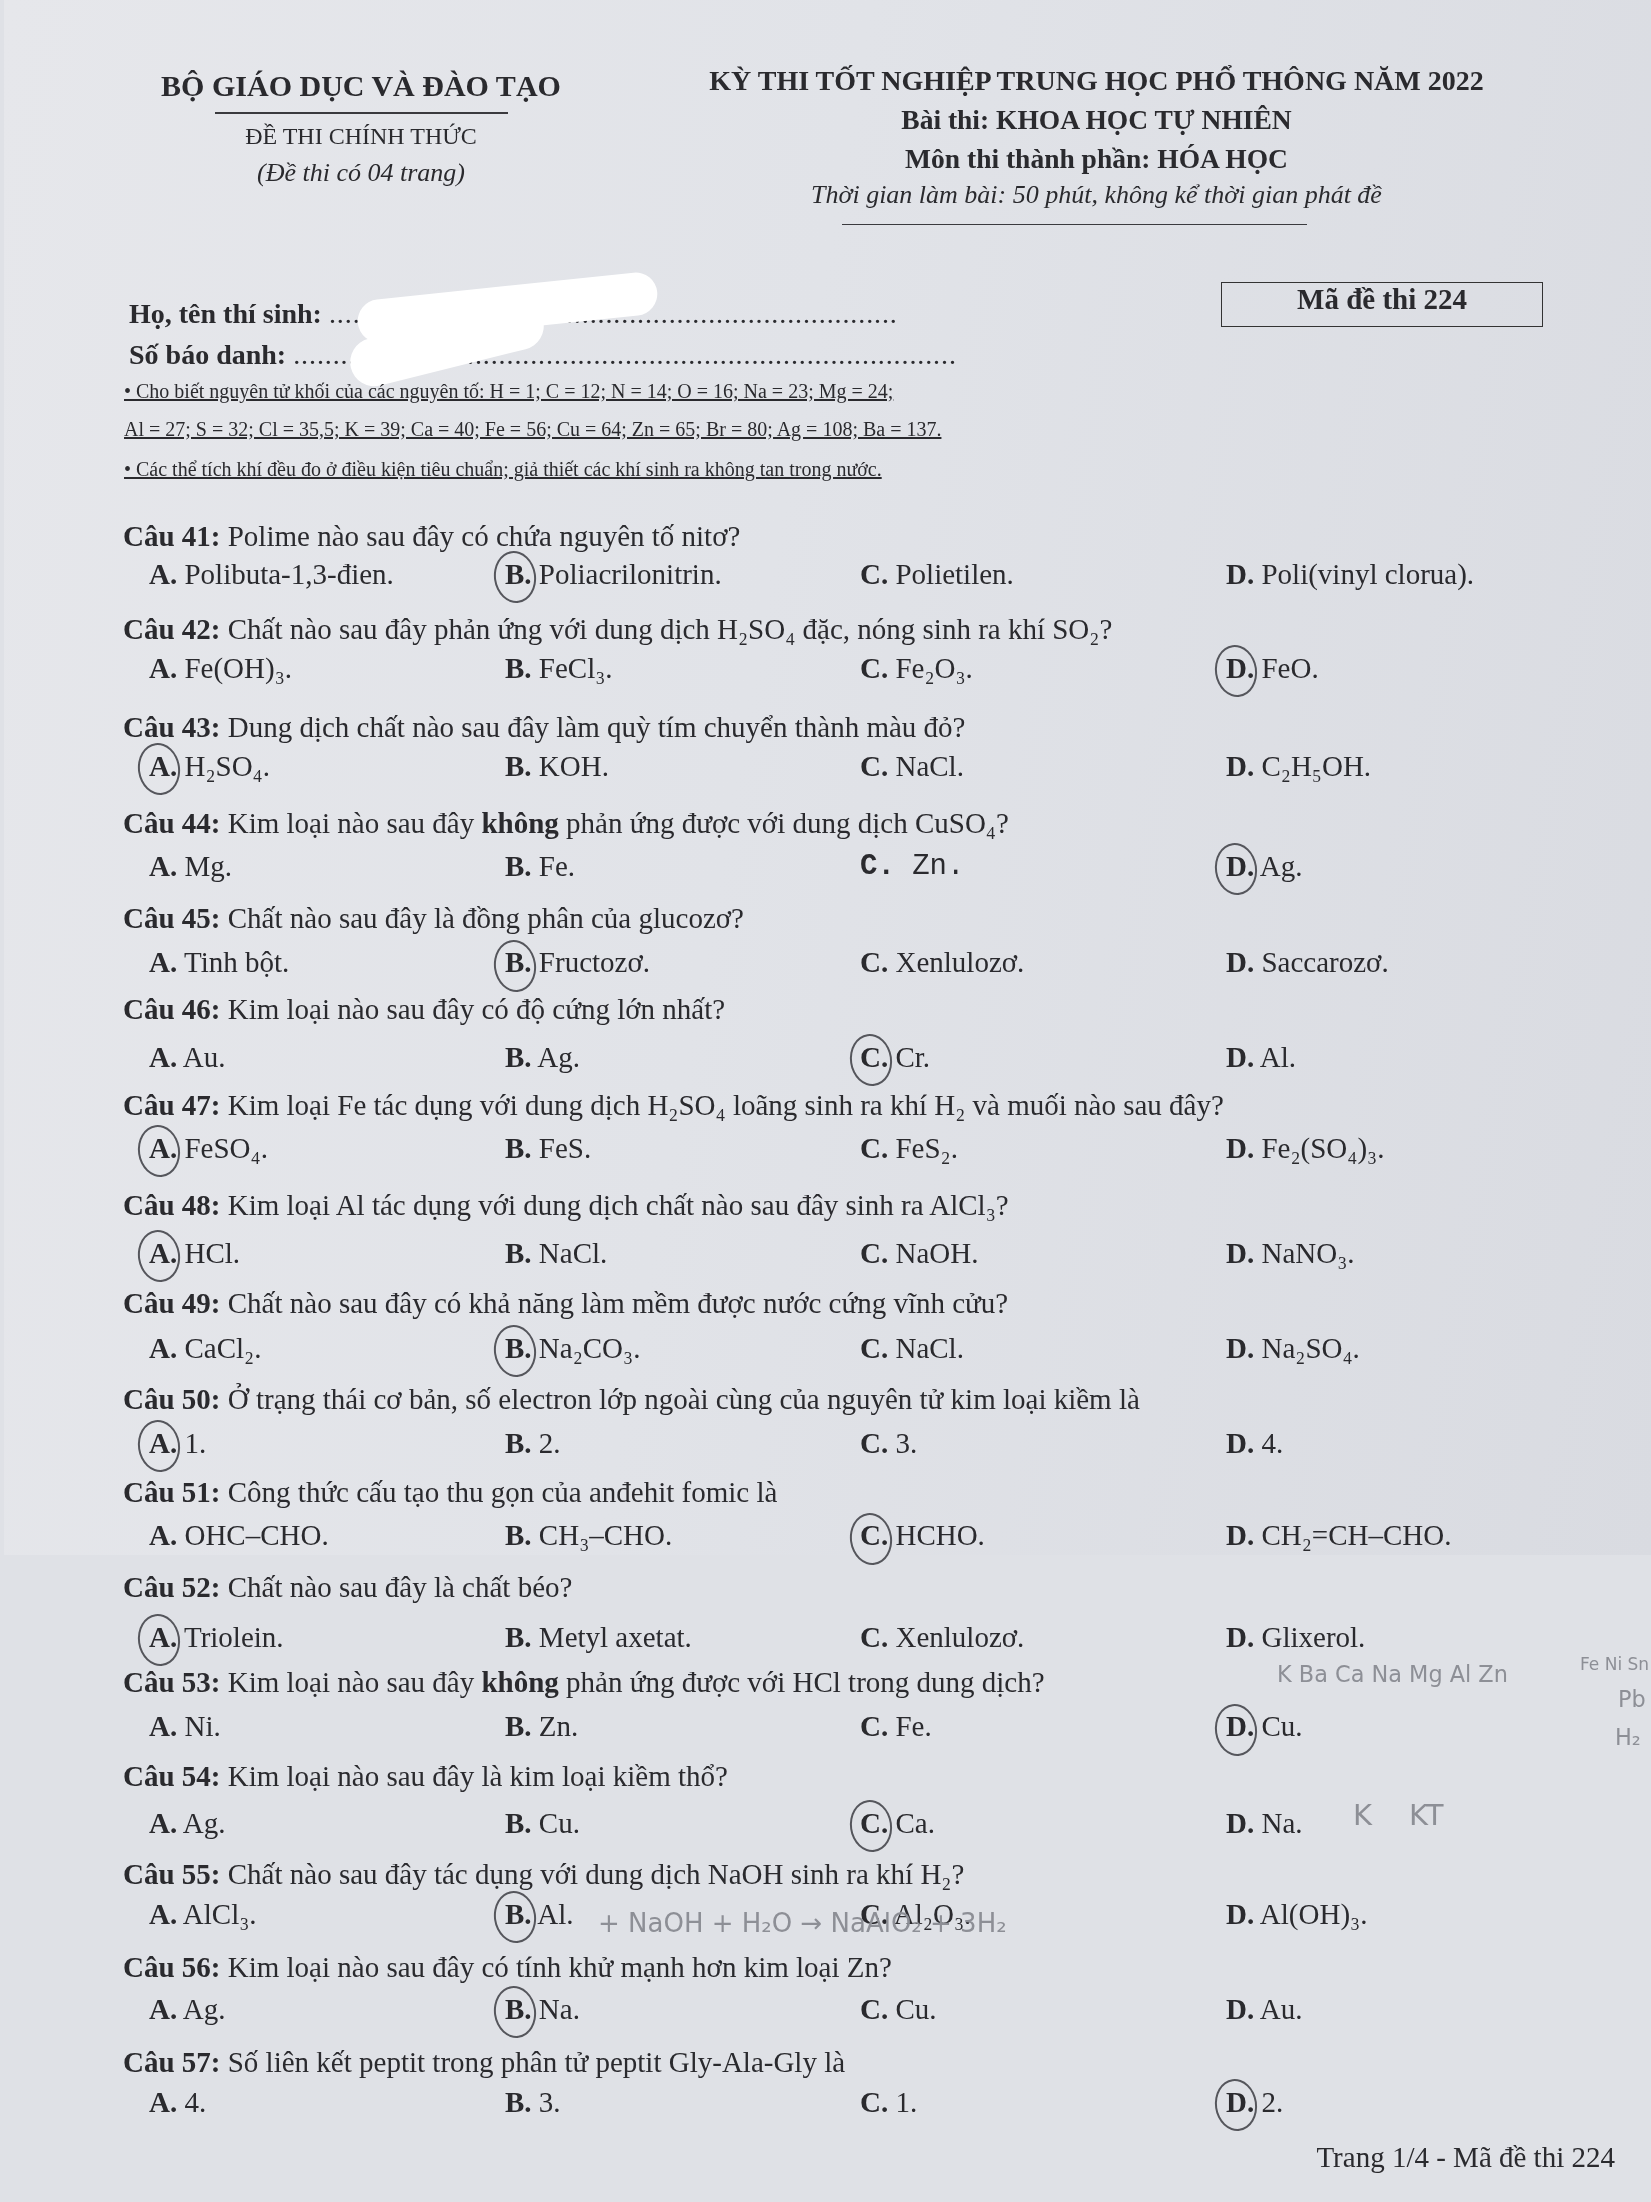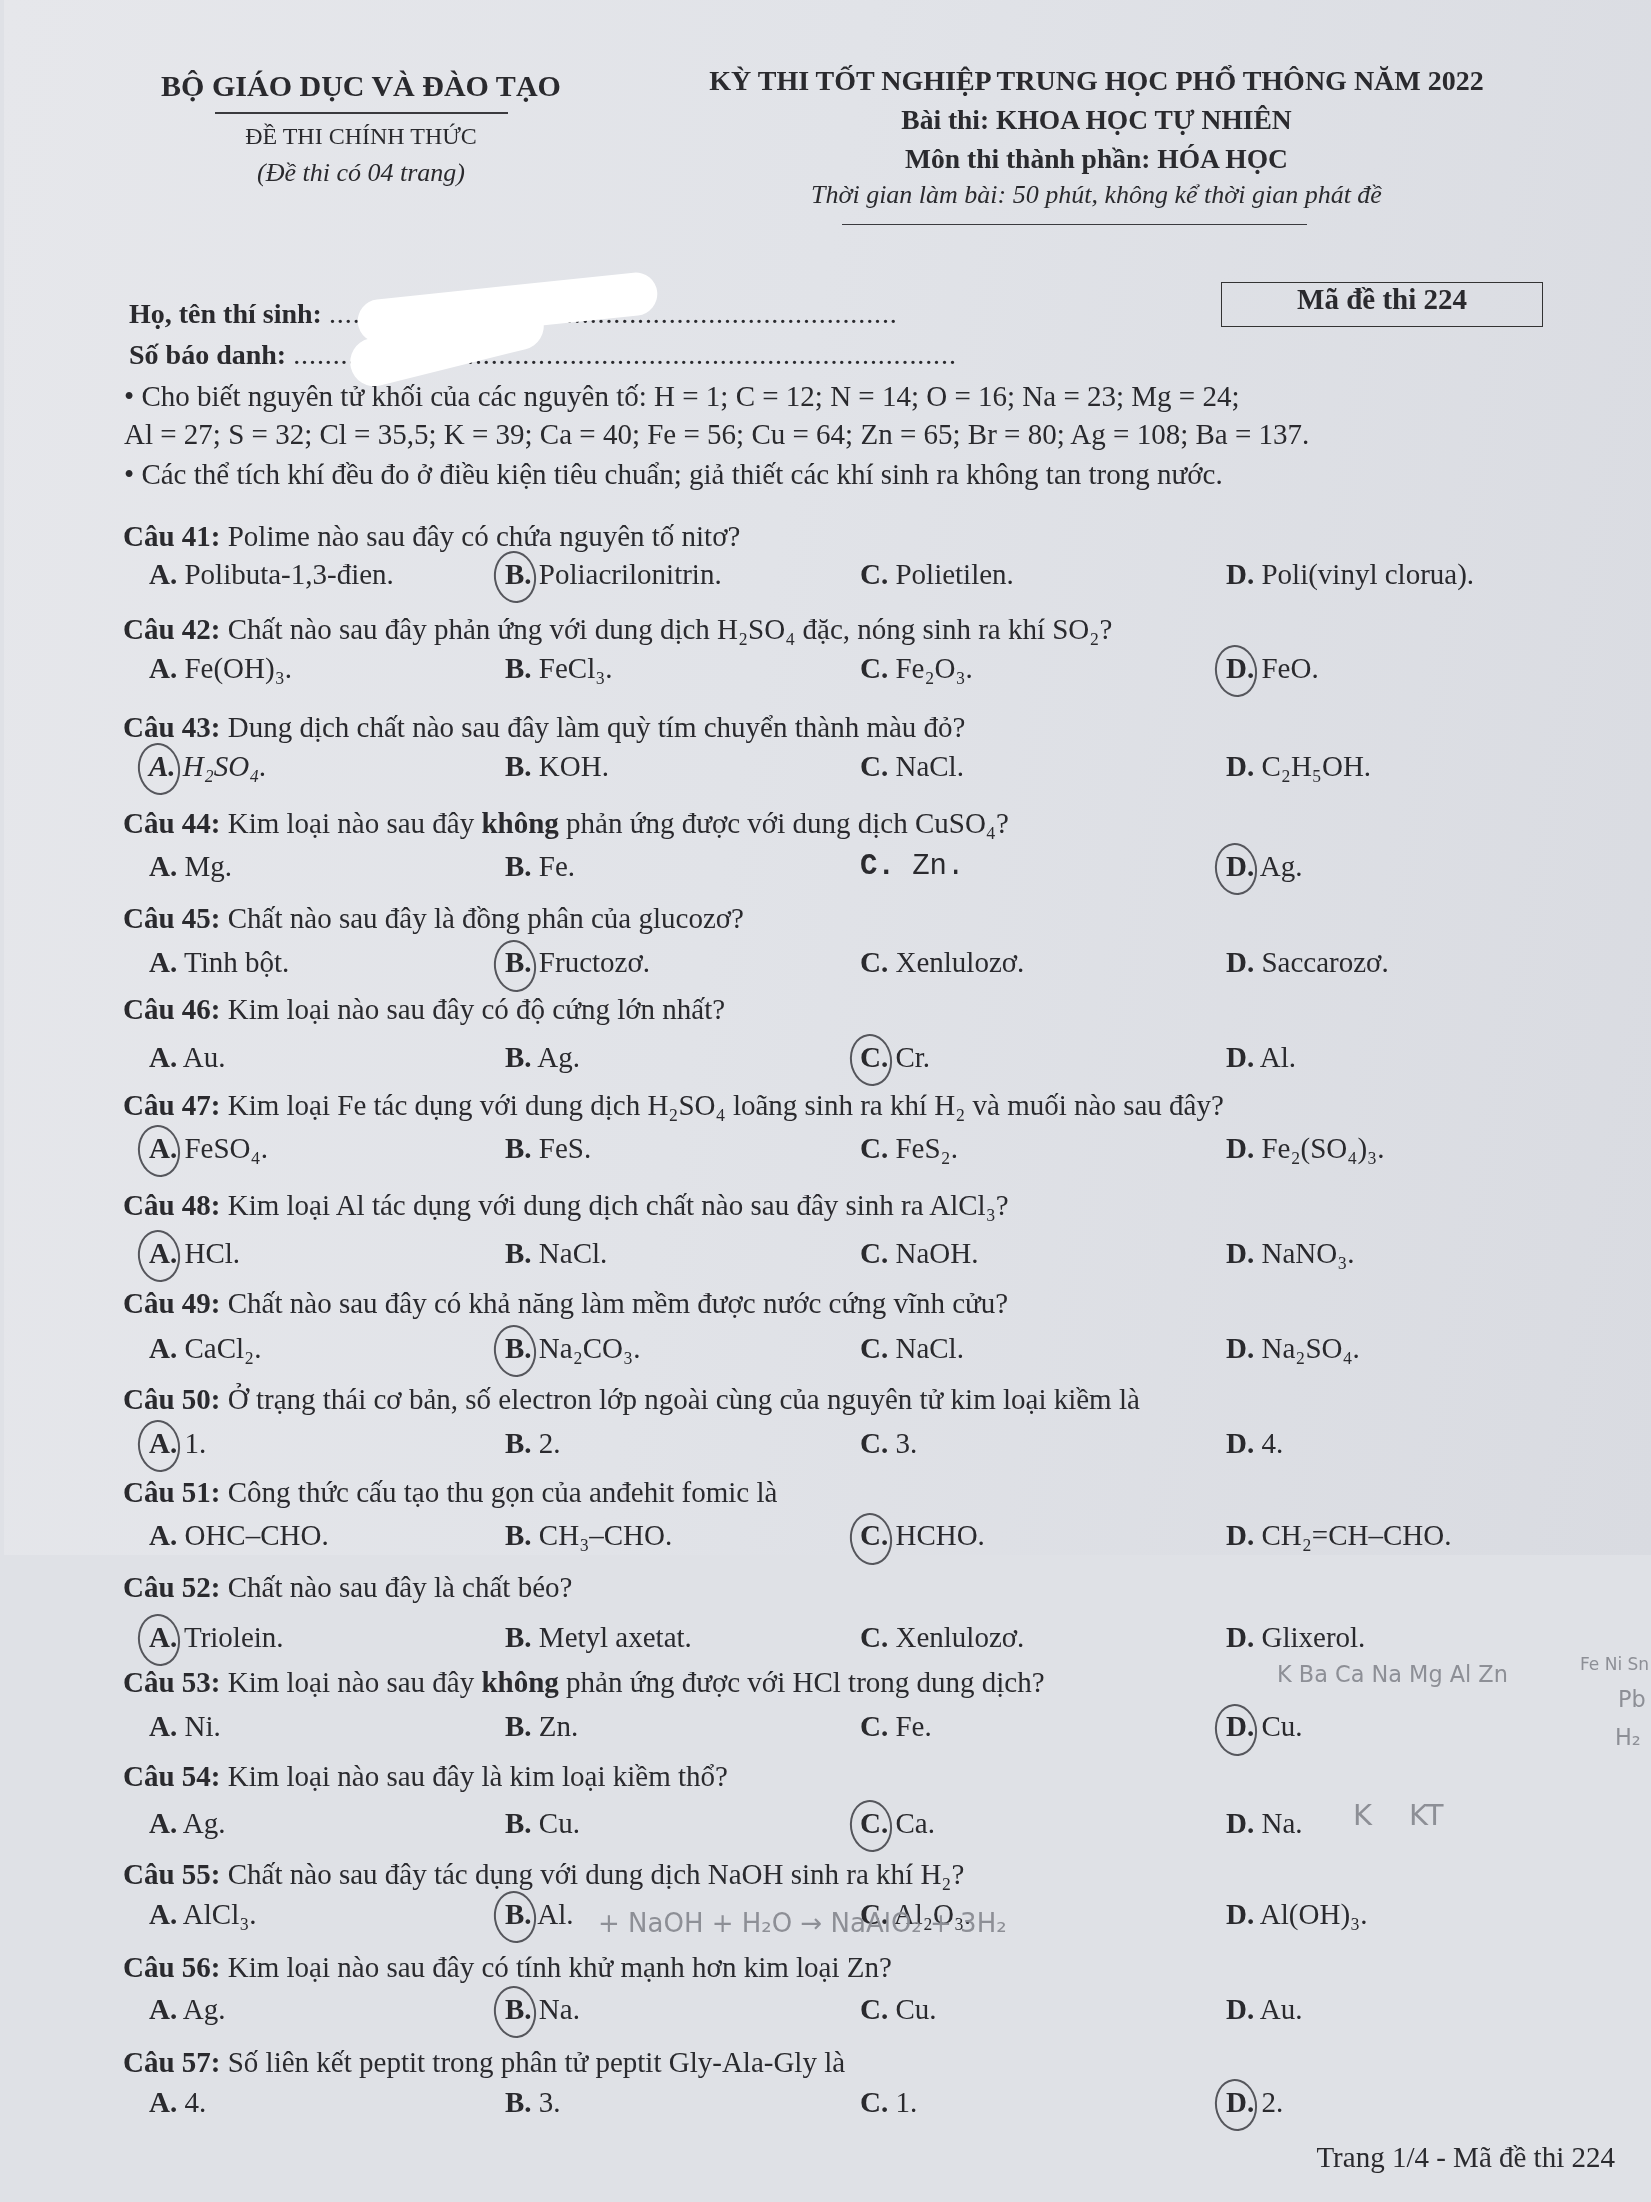--- a/index.html
+++ b/index.html
@@ -17,21 +17,21 @@
   .exam-title{font-weight:bold;font-size:28px;}
   .subject{font-weight:bold;font-size:27.5px;margin-top:6.9px;}
   .component{font-weight:bold;font-size:27.5px;margin-top:6.9px;}
   .time{font-style:italic;font-size:26px;margin-top:5.2px;}
   .rule-r{width:465px;height:1.7px;background:#3a3a3e;margin:13.8px auto 0 auto;position:relative;left:-22.4px;}
   .code-box{left:1217px;top:282px;width:320px;height:43px;border:1.7px solid #333;
             display:flex;align-items:flex-start;justify-content:center;font-weight:bold;font-size:29px;}
   .field{left:125px;font-weight:bold;font-size:28px;}
   .dots{font-weight:normal;letter-spacing:0.9px;}
   .redact{position:absolute;background:#ffffff;border-radius:26px;transform:rotate(-6deg);}
-  .note{left:120px;font-size:29px;}
+  .note{left:120px;font-size:20px;text-decoration:underline;}
   .q{position:absolute;left:119px;font-size:29px;}
   .q b{font-weight:bold;}
   .opt{position:absolute;font-size:29px;}
   .opt .l{font-weight:bold;}
   .circle{position:absolute;width:38px;height:48px;border:2.2px solid #55565c;border-radius:50%;
           transform:rotate(-8deg);}
   .hand{position:absolute;font-family:"DejaVu Sans",sans-serif;color:#8d8f96;font-size:22.4px;}
   .footer{right:41px;top:2141px;font-size:29px;}
 </style>
 </head>
@@ -80,21 +80,21 @@
       <div class="opt" style="left: 856px; top: 558px;"><span class="l">C.</span> <span>Polietilen.</span></div>
       <div class="opt" style="left: 1222px; top: 558px;"><span class="l">D.</span> <span>Poli(vinyl clorua).</span></div>
       <div class="circle" style="left: 490px; top: 551px;"></div>
       <div class="q" style="top: 613px;"><b>Câu 42:</b> <span>Chất nào sau đây phản ứng với dung dịch H₂SO₄ đặc, nóng sinh ra khí SO₂?</span></div>
       <div class="opt" style="left: 145px; top: 652px;"><span class="l">A.</span> <span>Fe(OH)₃.</span></div>
       <div class="opt" style="left: 501px; top: 652px;"><span class="l">B.</span> <span>FeCl₃.</span></div>
       <div class="opt" style="left: 856px; top: 652px;"><span class="l">C.</span> <span>Fe₂O₃.</span></div>
       <div class="opt" style="left: 1222px; top: 652px;"><span class="l">D.</span> <span>FeO.</span></div>
       <div class="circle" style="left: 1211px; top: 645px;"></div>
       <div class="q" style="top: 711px;"><b>Câu 43:</b> <span>Dung dịch chất nào sau đây làm quỳ tím chuyển thành màu đỏ?</span></div>
-      <div class="opt" style="left: 145px; top: 750px; font-style: italic;"><span class="l">A.</span> <span>H₂SO₄.</span></div>
+      <div class="opt" style="left: 145px; top: 750px;"><span class="l">A.</span> <span>H₂SO₄.</span></div>
       <div class="opt" style="left: 501px; top: 750px;"><span class="l">B.</span> <span>KOH.</span></div>
       <div class="opt" style="left: 856px; top: 750px;"><span class="l">C.</span> <span>NaCl.</span></div>
       <div class="opt" style="left: 1222px; top: 750px;"><span class="l">D.</span> <span>C₂H₅OH.</span></div>
       <div class="circle" style="left: 134px; top: 743px;"></div>
       <div class="q" style="top: 807px;"><b>Câu 44:</b> <span>Kim loại nào sau đây </span><b>không</b><span> phản ứng được với dung dịch CuSO₄?</span></div>
       <div class="opt" style="left: 145px; top: 850px;"><span class="l">A.</span> <span>Mg.</span></div>
       <div class="opt" style="left: 501px; top: 850px;"><span class="l">B.</span> <span>Fe.</span></div>
       <div class="opt" style="left: 856px; top: 850px; font-family: Liberation Mono, monospace;"><span class="l">C.</span> <span>Zn.</span></div>
       <div class="opt" style="left: 1222px; top: 850px;"><span class="l">D.</span> <span>Ag.</span></div>
       <div class="circle" style="left: 1211px; top: 843px;"></div>

